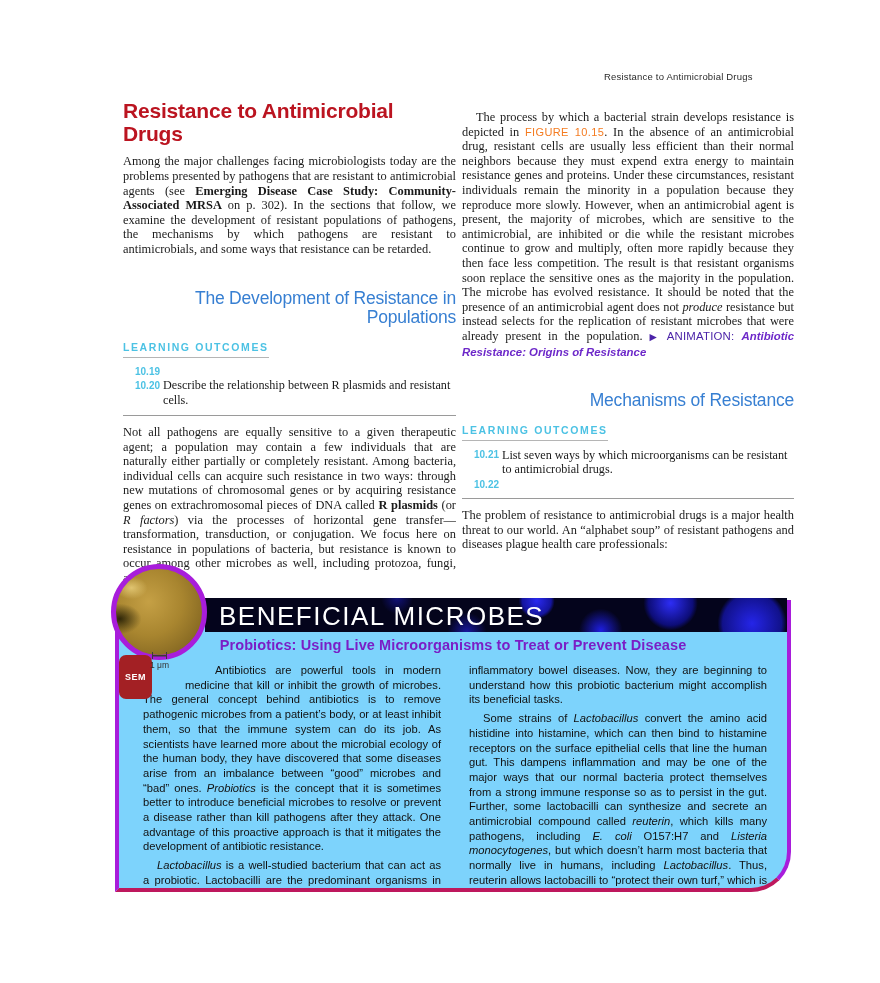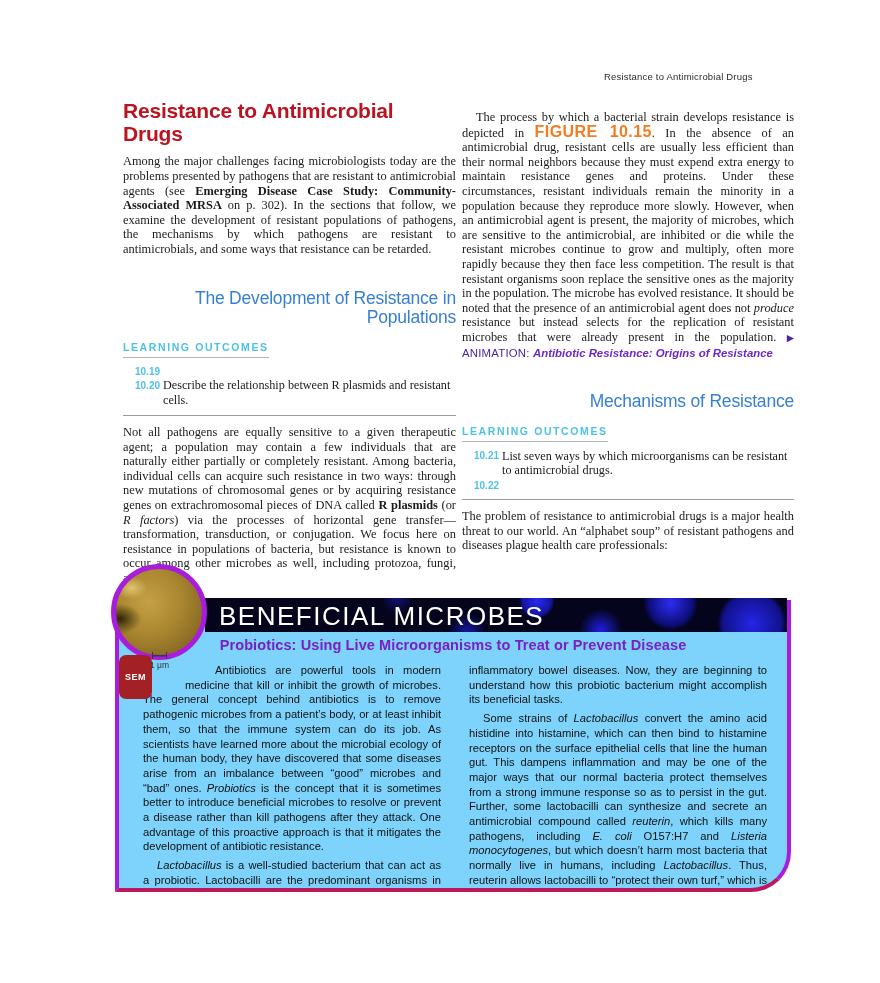--- a/index.html
+++ b/index.html
@@ -28,22 +28,22 @@
             border-bottom:1px solid #b5b5b5;margin-bottom:6px;}
   .lo-wrap{border-bottom:0;}
   .outcome{display:flex;align-items:flex-start;padding-left:12px;margin:1px 0;}
   .outcome-num{flex:0 0 28px;font-family:"Liberation Sans",sans-serif;font-weight:bold;
                font-size:10px;color:#4cc2e4;padding-top:1.5px;}
   .outcome-text{font-size:12.2px;line-height:14.4px;}
   .rule{border:0;border-top:1px solid #9a9a9a;margin:8px 0 9px 0;}
 
   .seg-b{font-weight:bold;}
   .seg-i{font-style:italic;}
-  .seg-fig{font-family:"Liberation Sans",sans-serif;font-weight:bold;color:#f47b20;
-           font-size:16px;letter-spacing:.4px;}
+  .seg-fig{font-family:"Liberation Sans",sans-serif;font-weight:normal;color:#f47b20;
+           font-size:11px;letter-spacing:.4px;}
   .seg-tri{color:#4b23a8;font-size:9.5px;}
   .seg-anim{font-family:"Liberation Sans",sans-serif;font-weight:normal;color:#4b23a8;
             font-size:11.4px;letter-spacing:.2px;}
   .seg-animi{font-family:"Liberation Sans",sans-serif;font-weight:bold;font-style:italic;
              color:#6d28c9;font-size:11.4px;}
 
   
   .feature-box{position:absolute;left:115px;top:600px;width:668px;height:288px;
                border-left:4px solid #a81ddb;border-right:4px solid #a81ddb;
                border-bottom:4px solid #be185d;border-radius:0 0 40px 0;background:#7dd3fc;}

